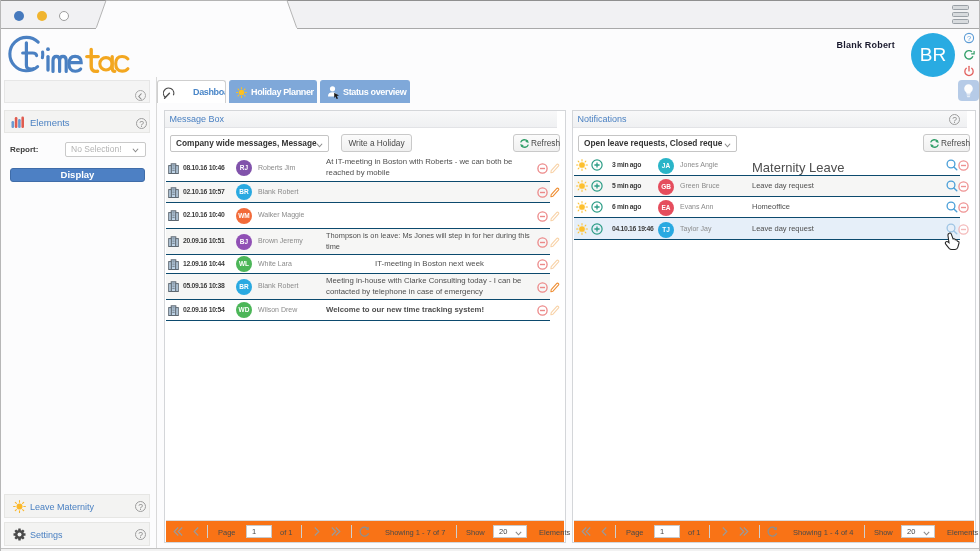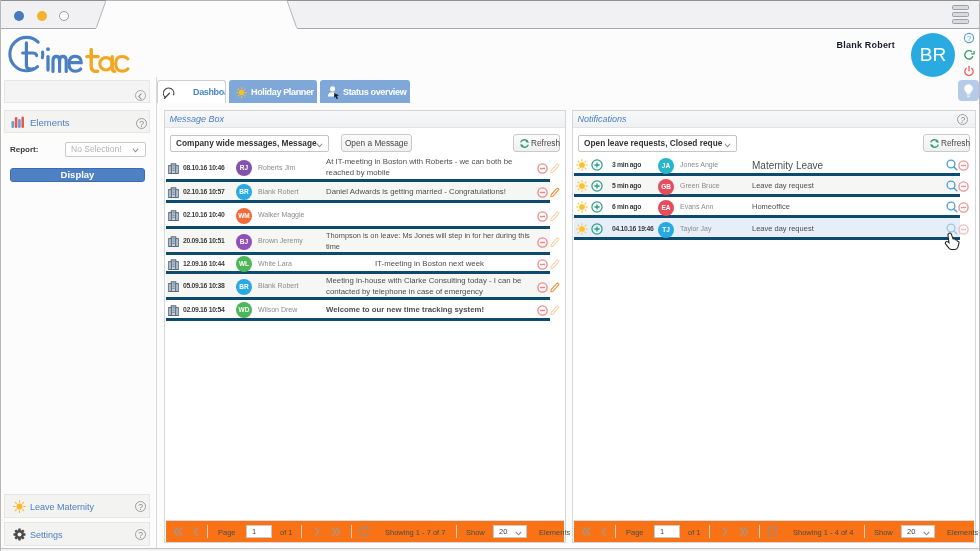--- a/index.html
+++ b/index.html
@@ -19,28 +19,28 @@
 .qmark{border:1px solid #9d9d9d;color:#8a8a8a;border-radius:50%;width:11px;height:11px;font-size:8.5px;line-height:10px;text-align:center;position:absolute;}
 .sb-blue{color:#4a80c2;}
 #report-dd{position:absolute;left:63px;top:65px;width:81px;height:15px;border:1px solid #c9c9c9;border-radius:2px;background:#fff;color:#b3b3b3;font-size:8.5px;line-height:13px;padding-left:5px;}
 #display-btn{position:absolute;left:8px;top:91px;width:135px;height:14px;background:#4d80c4;border:1px solid #3f6ca8;border-radius:3px;color:#fff;font-size:9.5px;font-weight:bold;text-align:center;line-height:12px;}
 
 .tab{position:absolute;top:80px;height:23px;border-radius:3px 3px 0 0;font-size:9px;font-weight:bold;letter-spacing:-0.35px;line-height:23px;}
 .tab.active{background:#fff;border:1px solid #cfcfcf;border-bottom:none;color:#4a86c8;}
 .tab.blue{background:#7fa8d9;color:#fff;border:1px solid #7fa8d9;border-bottom:none;}
 
 .panel{position:absolute;top:110px;height:433px;background:#fff;border:1px solid #d4d6d9;}
-.phead{position:absolute;left:0;top:0;right:0;height:17px;background:linear-gradient(#f8f8f9,#eff0f2);border-bottom:1px solid #e2e3e6;color:#4a80c2;font-size:9px;line-height:17px;padding-left:4.5px;font-style:italic;}
+.phead{position:absolute;left:0;top:0;right:8px;height:17px;background:linear-gradient(#f8f8f9,#eff0f2);border-bottom:1px solid #e2e3e6;color:#4a80c2;font-size:9px;line-height:17px;padding-left:4.5px;}
 .toolbar{position:absolute;left:0;top:17px;right:0;height:28px;background:#fff;}
 .dd{position:absolute;border:1px solid #c5c5c5;border-radius:2px;background:#fff;font-size:8.3px;color:#333;white-space:nowrap;overflow:hidden;}
 .btn{position:absolute;border:1px solid #c9c9c9;border-radius:3px;background:linear-gradient(#fbfbfb,#f0f0f0);font-size:8.3px;color:#484848;text-align:center;white-space:nowrap;}
 .tab{white-space:nowrap;overflow:hidden;}
 .chev{position:absolute;right:5px;top:3px;width:7px;height:7px;}
 
-.mrow{position:absolute;left:1px;right:15px;border-bottom:3px solid #0c4a6e;}
+.mrow{position:absolute;left:1px;right:15px;border-bottom:1px solid #0c4a6e;}
 .alt{background:#f6f6f5;}
 .sel{background:#e6eff9;}
 .av{position:absolute;width:16px;height:16px;border-radius:50%;color:#fff;font-size:6.5px;font-weight:bold;text-align:center;line-height:16px;}
 .nm{position:absolute;font-size:7px;color:#8b8b8b;}
 .dt{position:absolute;font-size:6.8px;font-weight:bold;color:#3c3c3c;letter-spacing:-0.3px;}
 .mtxt{position:absolute;font-size:7.8px;color:#4e4e4e;line-height:11px;white-space:nowrap;overflow:hidden;}
 
 .pager{position:absolute;left:1px;right:1px;bottom:0;height:22px;background:#f97316;border-top:1px solid #dcdcdc;font-size:7.5px;color:#555;}
 .pager .pg-in{position:absolute;top:4px;width:26px;height:13px;border:1px solid #c9c9c9;background:#fff;font-size:7.5px;text-align:left;padding-left:5px;line-height:12px;color:#444;}
 .pager .sep{position:absolute;top:4px;height:13px;width:1px;background:#cfcfcf;}
@@ -165,21 +165,21 @@
     <path d="M7.2,7.8 L12,10.6 L9.8,11 L11,13.4 L9.6,14 L8.5,11.6 L7.2,13 Z" fill="#1a1a1a"></path>
   </svg>
 </div>
 
 <div class="panel" id="p1" style="left:163px;width:402px;">
   <div class="phead">Message Box</div>
   <div class="toolbar">
     <div class="dd" style="left:5px;top:7px;width:159px;height:17px;line-height:15px;padding-left:5px;font-weight:bold;">Company wide messages, Message<svg class="chev" width="8" height="6" viewBox="0 0 8 6" style="top:6px">
           <path d="M1,1 L4,4.5 L7,1" fill="none" stroke="#8a8a8a" stroke-width="1.2"></path>
         </svg></div>
-    <div class="btn" style="left:176px;top:6px;width:71px;height:18px;line-height:17px;">Open a Message</div>
+    <div class="btn" style="left:176px;top:6px;width:71px;height:18px;line-height:17px;">Write a Holiday</div>
     <div class="btn" style="left:348px;top:6px;width:47px;height:18px;line-height:17px;padding-left:17px;"><svg style="position:absolute;left:5px;top:3px" width="11" height="11" viewBox="0 0 12 12">
           <path d="M10.2,7.2 A4.3,4.3 0 0 1 2.6,8.3" fill="none" stroke="#33a06b" stroke-width="1.5"></path>
           <path d="M1.8,6.1 L1.9,9.6 L5.2,8.5 Z" fill="#33a06b" transform="rotate(-14 3 8)"></path>
           <path d="M1.8,4.8 A4.3,4.3 0 0 1 9.4,3.7" fill="none" stroke="#33a06b" stroke-width="1.5"></path>
           <path d="M10.2,5.9 L10.1,2.4 L6.8,3.5 Z" fill="#33a06b" transform="rotate(-14 9 4)"></path>
         </svg>Refresh</div>
   </div>
   <div id="mrows">
 <div class="mrow" style="top:44px;height:27px;">
         <svg style="position:absolute;left:2px;top:8px" width="11" height="11" viewBox="0 0 11 11">
@@ -209,21 +209,20 @@
 <g stroke="#5d6770" stroke-width="1" fill="#c0d6ea">
 <rect x="3.2" y="0.8" width="4.6" height="9.7"></rect>
 <rect x="0.7" y="2.6" width="2.5" height="7.9"></rect>
 <rect x="7.8" y="2.6" width="2.5" height="7.9"></rect>
 </g>
 <path d="M4.3,2.2 H6.7 M4.3,4 H6.7 M4.3,5.8 H6.7 M4.3,7.6 H6.7" stroke="#55606b" stroke-width="0.7"></path>
 </svg>
         <div class="dt" style="left:17px;top:6px;">02.10.16 10:57</div>
         <div class="av" style="left:70px;top:2px;background:#29a9e1;">BR</div>
         <div class="nm" style="left:92px;top:6px;">Blank Robert</div>
-        <div class="mtxt" style="left:160px;top:4px;width:207px;">Daniel Adwards is getting married - Congratulations!</div>
         <svg style="position:absolute;left:371px;top:5px" width="11" height="11" viewBox="0 0 11 11">
 <circle cx="5.5" cy="5.5" r="4.6" fill="none" stroke="#ec8888" stroke-width="1.3"></circle>
 <path d="M3,5.5 H8" stroke="#ec8888" stroke-width="1.4"></path>
 </svg>
         <svg style="position:absolute;left:384px;top:5px" width="10" height="11" viewBox="0 0 10 11">
 <g stroke="#ef8f35" stroke-width="1.1" fill="none" stroke-linejoin="round">
 <path d="M1.2,7.6 L6.6,1.6 Q7.4,0.7 8.3,1.5 Q9.2,2.3 8.4,3.2 L3,9.2 L0.9,9.8 Z"></path>
 </g>
 </svg>
       </div>
@@ -404,21 +403,21 @@
 <path d="M6.5,0.6 V2.1 M6.5,10.9 V12.4 M0.6,6.5 H2.1 M10.9,6.5 H12.4 M2.3,2.3 L3.3,3.3 M9.7,9.7 L10.7,10.7 M10.7,2.3 L9.7,3.3 M3.3,9.7 L2.3,10.7"></path>
 </g>
 </svg>
         <svg style="position:absolute;left:17px;top:5px" width="12" height="12" viewBox="0 0 12 12">
 <circle cx="6" cy="6" r="5.1" fill="none" stroke="#2a9c85" stroke-width="1.2"></circle>
 <path d="M6,3.4 V8.6 M3.4,6 H8.6" stroke="#2a9c85" stroke-width="1.3"></path>
 </svg>
         <div class="dt" style="left:38px;top:7px;">3 min ago</div>
         <div class="av" style="left:84px;top:4px;background:#2ab5c8;">JA</div>
         <div class="nm" style="left:106px;top:7px;">Jones Angie</div>
-        <div style="position:absolute;left:178px;top:6px;font-size:10px;color:#4e4e4e;">Maternity Leave</div>
+        <div style="position:absolute;left:178px;top:6px;font-size:13px;color:#4e4e4e;">Maternity Leave</div>
         <svg style="position:absolute;left:372px;top:5px" width="12" height="12" viewBox="0 0 12 12">
 <circle cx="5" cy="5" r="3.9" fill="none" stroke="#4a9fd8" stroke-width="1.3"></circle>
 <path d="M7.9,7.9 L10.8,10.8" stroke="#4a9fd8" stroke-width="1.4" stroke-linecap="round"></path>
 </svg>
         <svg style="position:absolute;left:384px;top:6px" width="11" height="11" viewBox="0 0 11 11">
 <circle cx="5.5" cy="5.5" r="4.6" fill="none" stroke="#ee9292" stroke-width="1.3"></circle>
 <path d="M3,5.5 H8" stroke="#ee9292" stroke-width="1.4"></path>
 </svg>
       </div>
 <div class="mrow alt" style="top:65px;height:21px;">

